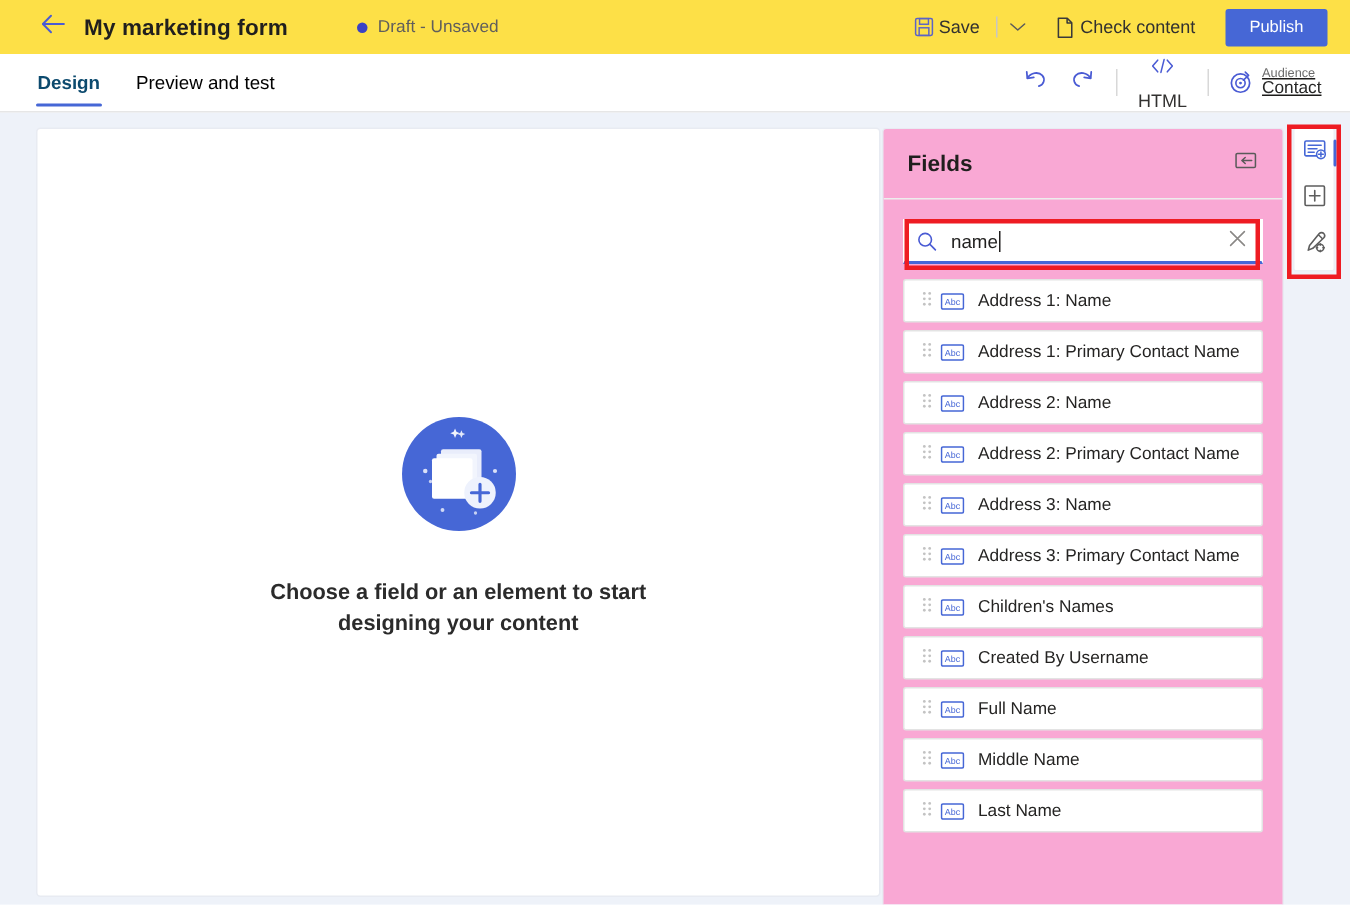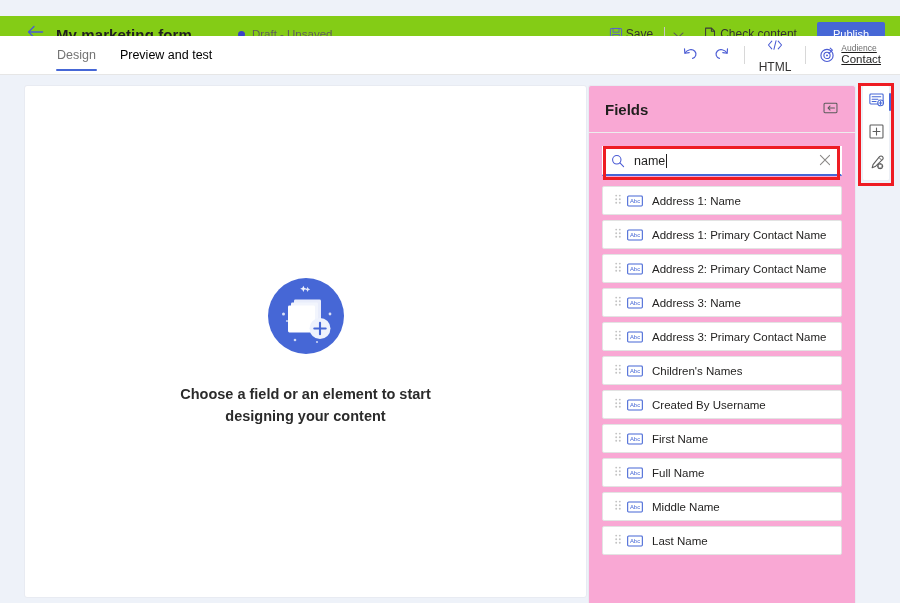--- a/index.html
+++ b/index.html
@@ -20,24 +20,24 @@
   .app {
     position: relative;
     width: 900px;
     height: 603px;
     background: #eef2f9;
   }
 
   
   .topbar {
     position: absolute;
-    top: 16px; left: 0;
+    top: 0; left: 0;
     width: 900px;
     height: 36px;
-    background: #84cc16;
+    background: #fde047;
     display: flex;
     align-items: center;
   }
 
   .back-btn {
     width: 30px; height: 30px;
     margin-left: 20px;
     display: flex; align-items: center; justify-content: center;
     color: #4a5bd4;
     cursor: pointer;
@@ -148,23 +148,22 @@
     position: relative;
     height: 39px;
     display: flex;
     align-items: center;
     font-size: 12.5px;
     color: #000000;
     cursor: pointer;
     padding: 0 1px;
   }
   .tab.active {
-    font-weight: normal;
-    color: #737373;
-    margin-left: 32px;
+    font-weight: bold;
+    color: #0c4a6e;
   }
   .tab.active::after {
     content: "";
     position: absolute;
     left: 0; right: 0;
     bottom: 4px;
     height: 2px;
     background: #4667d6;
     border-radius: 1px;
   }
@@ -648,20 +647,39 @@
         </span>
         <span class="field-type-icon">
           <svg width="16" height="12" viewBox="0 0 17 12" fill="none">
             <rect x="0.7" y="0.7" width="15.6" height="10.6" rx="1" fill="#ffffff" stroke="#4667d6" stroke-width="1.15"></rect>
             <text x="8.5" y="8.3" text-anchor="middle" font-family="Liberation Sans, sans-serif" font-size="6.3" fill="#4667d6">Abc</text>
           </svg>
         </span>
         <span class="field-label">Address 1: Primary Contact Name</span>
       </div>
 
+      <div class="field-item">
+        <span class="drag-handle">
+          <svg width="6" height="13" viewBox="0 0 6 13" fill="none">
+            <circle cx="1.2" cy="1.6" r="0.95" fill="#b9b9b9"></circle>
+              <circle cx="4.8" cy="1.6" r="0.95" fill="#b9b9b9"></circle>
+            <circle cx="1.2" cy="5.2" r="0.95" fill="#b9b9b9"></circle>
+              <circle cx="4.8" cy="5.2" r="0.95" fill="#b9b9b9"></circle>
+            <circle cx="1.2" cy="8.8" r="0.95" fill="#b9b9b9"></circle>
+              <circle cx="4.8" cy="8.8" r="0.95" fill="#b9b9b9"></circle>
+          </svg>
+        </span>
+        <span class="field-type-icon">
+          <svg width="16" height="12" viewBox="0 0 17 12" fill="none">
+            <rect x="0.7" y="0.7" width="15.6" height="10.6" rx="1" fill="#ffffff" stroke="#4667d6" stroke-width="1.15"></rect>
+            <text x="8.5" y="8.3" text-anchor="middle" font-family="Liberation Sans, sans-serif" font-size="6.3" fill="#4667d6">Abc</text>
+          </svg>
+        </span>
+        <span class="field-label">Address 2: Name</span>
+      </div>
 
       <div class="field-item">
         <span class="drag-handle">
           <svg width="6" height="13" viewBox="0 0 6 13" fill="none">
             <circle cx="1.2" cy="1.6" r="0.95" fill="#b9b9b9"></circle>
               <circle cx="4.8" cy="1.6" r="0.95" fill="#b9b9b9"></circle>
             <circle cx="1.2" cy="5.2" r="0.95" fill="#b9b9b9"></circle>
               <circle cx="4.8" cy="5.2" r="0.95" fill="#b9b9b9"></circle>
             <circle cx="1.2" cy="8.8" r="0.95" fill="#b9b9b9"></circle>
               <circle cx="4.8" cy="8.8" r="0.95" fill="#b9b9b9"></circle>
@@ -749,39 +767,20 @@
         </span>
         <span class="field-type-icon">
           <svg width="16" height="12" viewBox="0 0 17 12" fill="none">
             <rect x="0.7" y="0.7" width="15.6" height="10.6" rx="1" fill="#ffffff" stroke="#4667d6" stroke-width="1.15"></rect>
             <text x="8.5" y="8.3" text-anchor="middle" font-family="Liberation Sans, sans-serif" font-size="6.3" fill="#4667d6">Abc</text>
           </svg>
         </span>
         <span class="field-label">Created By Username</span>
       </div>
 
-      <div class="field-item">
-        <span class="drag-handle">
-          <svg width="6" height="13" viewBox="0 0 6 13" fill="none">
-            <circle cx="1.2" cy="1.6" r="0.95" fill="#b9b9b9"></circle>
-              <circle cx="4.8" cy="1.6" r="0.95" fill="#b9b9b9"></circle>
-            <circle cx="1.2" cy="5.2" r="0.95" fill="#b9b9b9"></circle>
-              <circle cx="4.8" cy="5.2" r="0.95" fill="#b9b9b9"></circle>
-            <circle cx="1.2" cy="8.8" r="0.95" fill="#b9b9b9"></circle>
-              <circle cx="4.8" cy="8.8" r="0.95" fill="#b9b9b9"></circle>
-          </svg>
-        </span>
-        <span class="field-type-icon">
-          <svg width="16" height="12" viewBox="0 0 17 12" fill="none">
-            <rect x="0.7" y="0.7" width="15.6" height="10.6" rx="1" fill="#ffffff" stroke="#4667d6" stroke-width="1.15"></rect>
-            <text x="8.5" y="8.3" text-anchor="middle" font-family="Liberation Sans, sans-serif" font-size="6.3" fill="#4667d6">Abc</text>
-          </svg>
-        </span>
-        <span class="field-label">First Name</span>
-      </div>
 
       <div class="field-item">
         <span class="drag-handle">
           <svg width="6" height="13" viewBox="0 0 6 13" fill="none">
             <circle cx="1.2" cy="1.6" r="0.95" fill="#b9b9b9"></circle>
               <circle cx="4.8" cy="1.6" r="0.95" fill="#b9b9b9"></circle>
             <circle cx="1.2" cy="5.2" r="0.95" fill="#b9b9b9"></circle>
               <circle cx="4.8" cy="5.2" r="0.95" fill="#b9b9b9"></circle>
             <circle cx="1.2" cy="8.8" r="0.95" fill="#b9b9b9"></circle>
               <circle cx="4.8" cy="8.8" r="0.95" fill="#b9b9b9"></circle>

